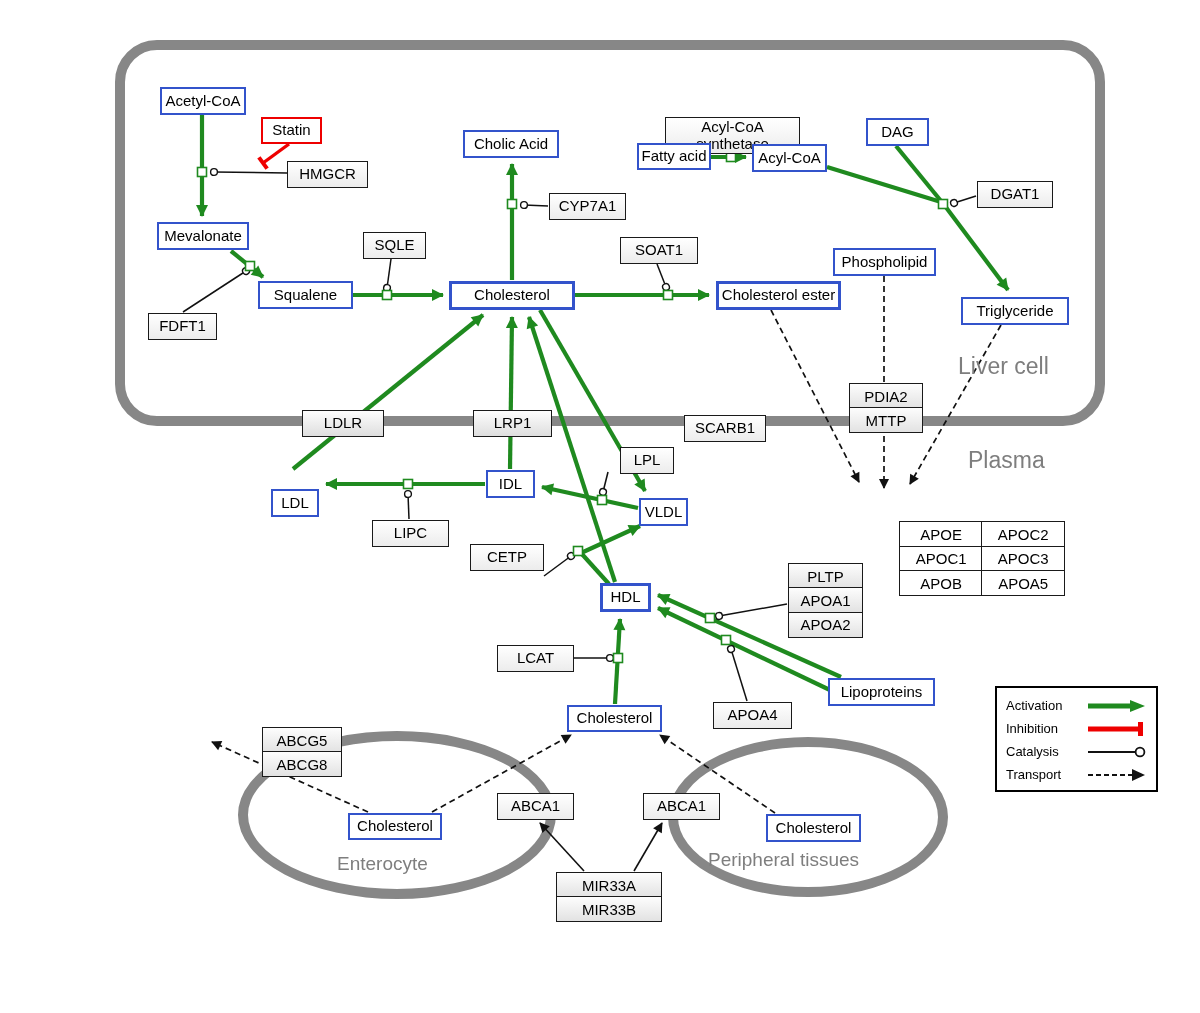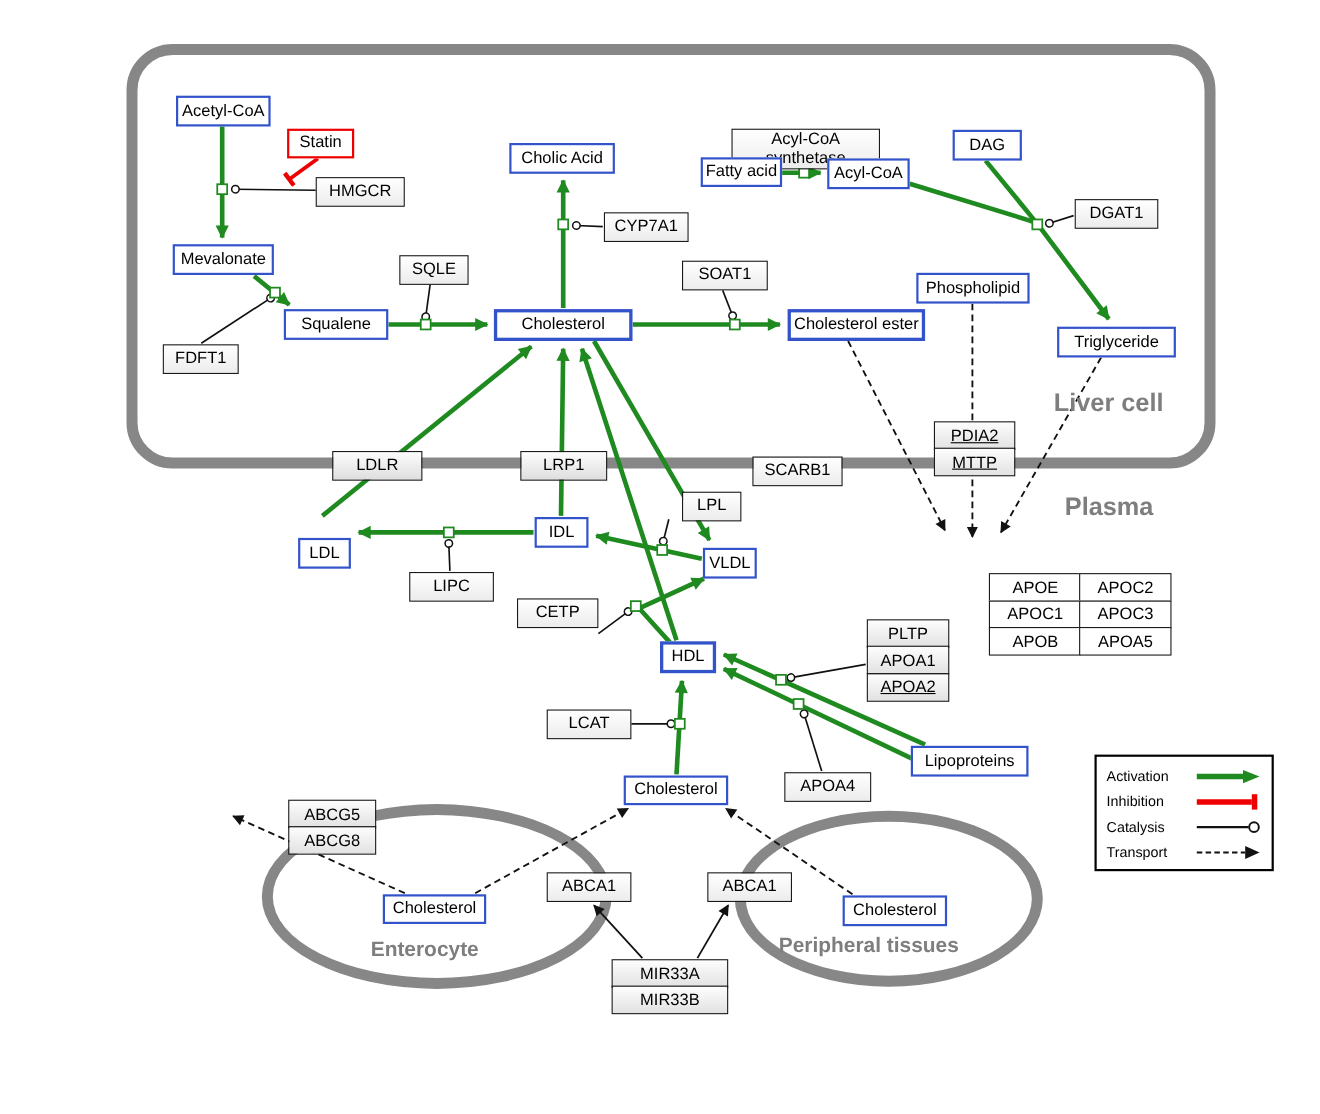--- a/index.html
+++ b/index.html
@@ -25,21 +25,21 @@
     border:1.6px solid #1a1a1a; background:linear-gradient(#fdfdfd,#e2e2e2);
     display:flex; align-items:center; justify-content:center; font-size:15px; margin-top:-1.6px;
   }
   .stack .scell:first-child { margin-top:0; }
   .apo-grid { position:absolute; z-index:3; display:grid; grid-template-columns:82px 82px; }
   .apo-grid .acell {
     border:1.6px solid #1a1a1a; background:#fff; height:26px;
     display:flex; align-items:center; justify-content:center; font-size:15px;
     margin-left:-1.6px; margin-top:-1.6px;
   }
-  .region-label { position:absolute; z-index:4; font-weight:bold; color:#7e7e7e; }
+  .region-label { position:absolute; z-index:4; font-weight:normal; color:#7e7e7e; }
   .legend {
     position:absolute; z-index:4; left:995px; top:686px; width:163px; height:106px;
     border:2.5px solid #000; background:#fff; padding:6px 8px 4px 9px;
     display:flex; flex-direction:column; justify-content:space-around;
   }
   .legend-row { display:flex; align-items:center; justify-content:space-between; height:22px; }
   .legend-row .llabel { font-size:13px; color:#000; }
 </style>
 </head>
 <body>
@@ -154,21 +154,21 @@
 <div class="node met" style="left:637px;top:143px;width:74px;height:27px;">Fatty acid</div>
 <div class="node met" style="left:752px;top:144px;width:75px;height:28px;">Acyl-CoA</div>
 <div class="node met" style="left:866px;top:118px;width:63px;height:28px;">DAG</div>
 <div class="node enz" style="left:977px;top:181px;width:76px;height:27px;">DGAT1</div>
 <div class="node met" style="left:833px;top:248px;width:103px;height:28px;">Phospholipid</div>
 <div class="node met" style="left:961px;top:297px;width:108px;height:28px;">Triglyceride</div>
 
 <div class="node enz" style="left:302px;top:410px;width:82px;height:27px;background:linear-gradient(#fdfdfd,#dedede);">LDLR</div>
 <div class="node enz" style="left:473px;top:410px;width:79px;height:27px;background:linear-gradient(#fdfdfd,#dedede);">LRP1</div>
 <div class="node enz" style="left:684px;top:415px;width:82px;height:27px;">SCARB1</div>
-<div class="stack" style="left:849px;top:383px;width:74px;text-decoration:underline;">
+<div class="stack" style="left:849px;top:383px;width:74px;">
   <div class="scell" style="height:26px;">PDIA2</div>
   <div class="scell" style="height:26px;">MTTP</div>
 </div>
 
 <div class="node met" style="left:271px;top:489px;width:48px;height:28px;">LDL</div>
 <div class="node met" style="left:486px;top:470px;width:49px;height:28px;">IDL</div>
 <div class="node enz" style="left:372px;top:520px;width:77px;height:27px;">LIPC</div>
 <div class="node enz" style="left:584px;top:447px;width:54px;height:27px;margin-left:36px;">LPL</div>
 <div class="node met" style="left:639px;top:498px;width:49px;height:28px;">VLDL</div>
 <div class="node enz" style="left:470px;top:544px;width:74px;height:27px;">CETP</div>
@@ -179,21 +179,21 @@
   <div class="acell">APOC2</div>
   <div class="acell">APOC1</div>
   <div class="acell">APOC3</div>
   <div class="acell">APOB</div>
   <div class="acell">APOA5</div>
 </div>
 
 <div class="stack" style="left:788px;top:563px;width:75px;">
   <div class="scell" style="height:26px;">PLTP</div>
   <div class="scell" style="height:26px;text-align:right;">APOA1</div>
-  <div class="scell" style="height:26px;text-decoration:underline;">APOA2</div>
+  <div class="scell" style="height:26px;">APOA2</div>
 </div>
 
 <div class="node enz" style="left:497px;top:645px;width:77px;height:27px;">LCAT</div>
 <div class="node enz" style="left:713px;top:702px;width:79px;height:27px;">APOA4</div>
 <div class="node met" style="left:828px;top:678px;width:107px;height:28px;">Lipoproteins</div>
 <div class="node met" style="left:567px;top:705px;width:95px;height:27px;">Cholesterol</div>
 
 <div class="stack" style="left:262px;top:727px;width:80px;">
   <div class="scell" style="height:26px;">ABCG5</div>
   <div class="scell" style="height:26px;">ABCG8</div>

